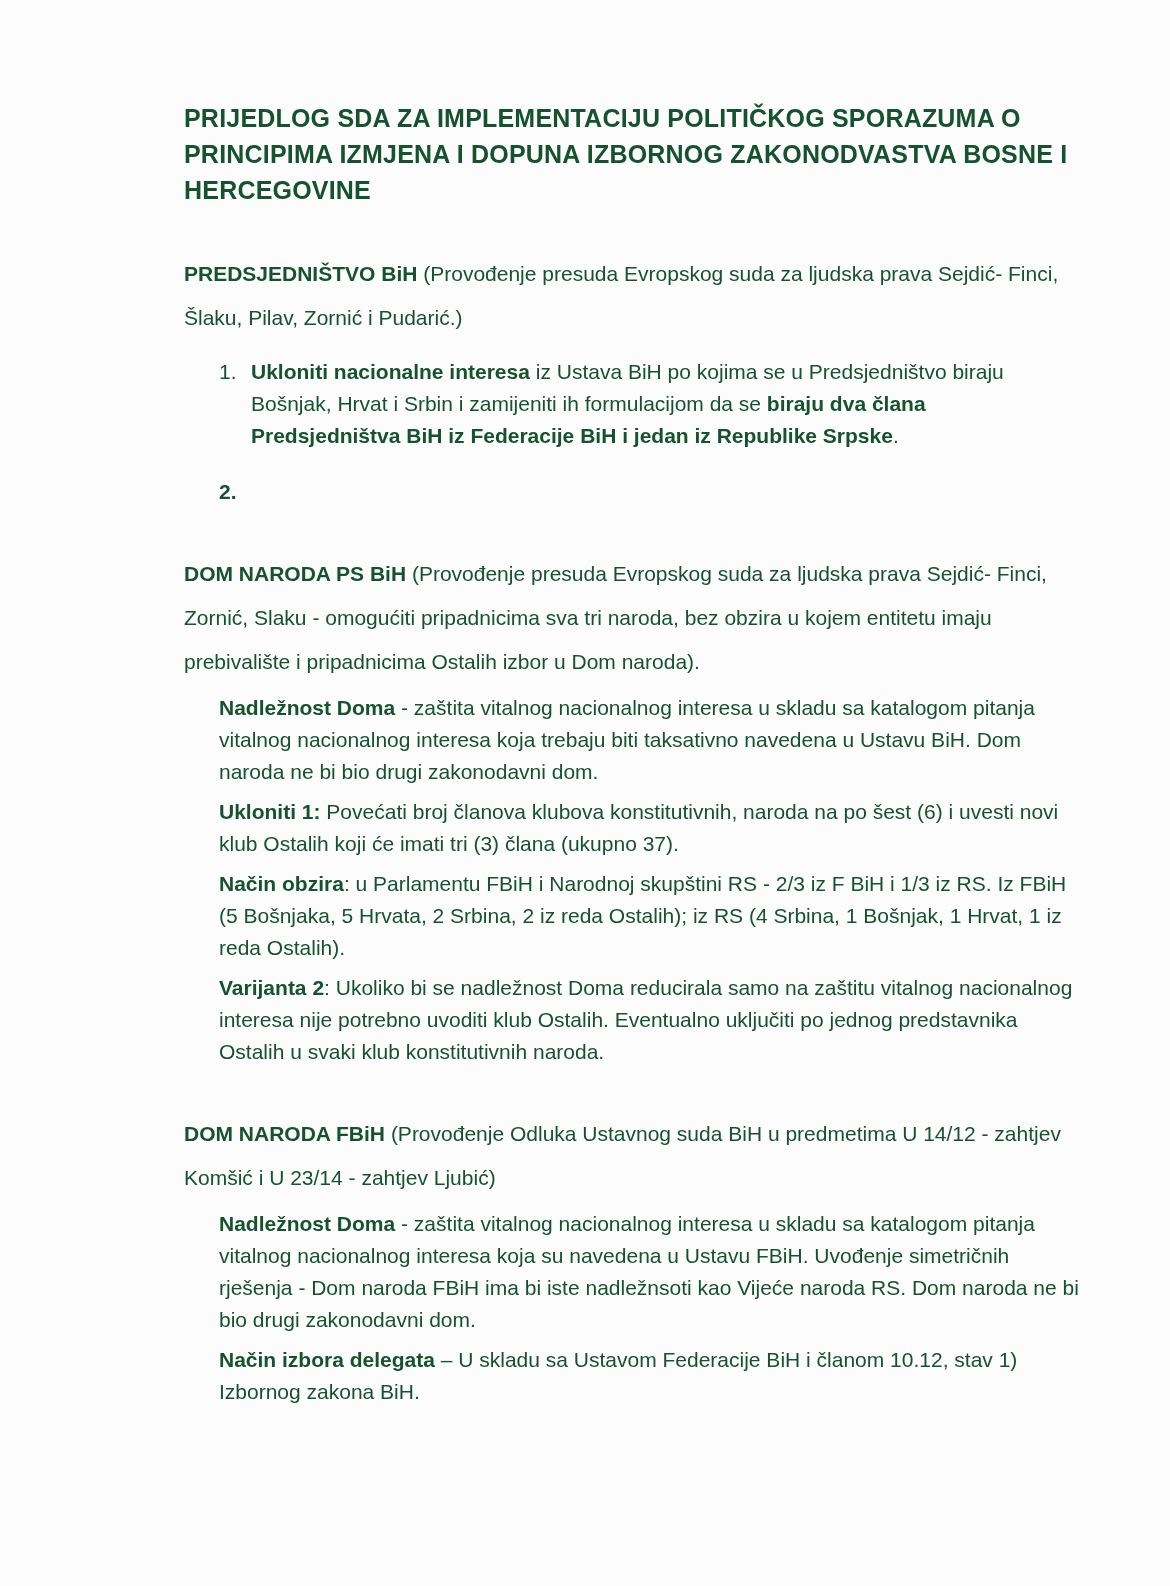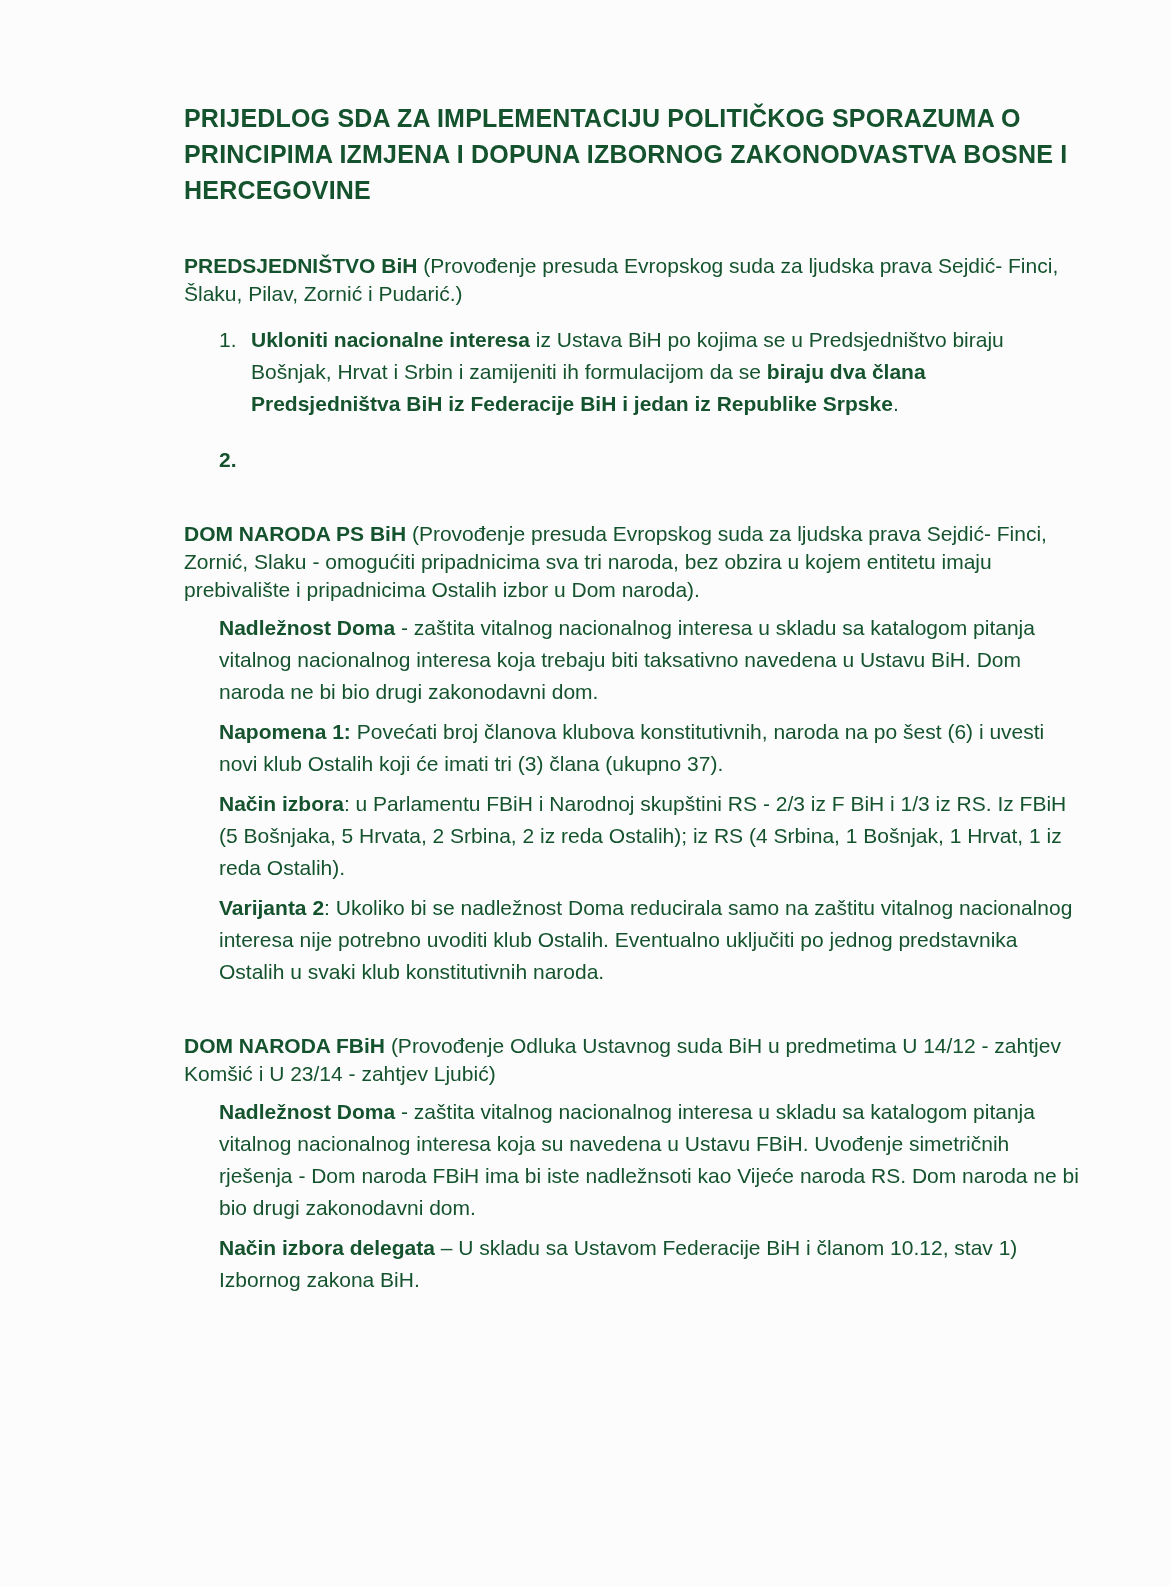--- a/index.html
+++ b/index.html
@@ -28,21 +28,21 @@
     width: 950px;
     font-size: 25px;
     line-height: 36px;
     font-weight: 700;
     letter-spacing: 0.2px;
   }
   .sec-head {
     margin: 44px 0 0 0;
     width: 900px;
     font-size: 21px;
-    line-height: 28px;
+    line-height: 44px;
     font-weight: 400;
   }
   .b { font-weight: 700; }
   .list-item {
     display: flex;
     margin-top: 16px;
     font-size: 21px;
     line-height: 32px;
   }
   .list-item.second { margin-top: 24px; }
@@ -74,22 +74,22 @@
       <div class="list-body"><span class="b">Ukloniti nacionalne interesa</span><span> iz Ustava BiH po kojima se u Predsjedništvo biraju Bošnjak, Hrvat i Srbin i zamijeniti ih formulacijom da se </span><span class="b">biraju dva člana Predsjedništva BiH iz Federacije BiH i jedan iz Republike Srpske</span><span>.</span></div>
     </div>
 
     <div class="list-item second">
       <span class="num b">2.</span>
     </div>
 
     <p class="sec-head"><span class="b">DOM NARODA PS BiH</span><span> (Provođenje presuda Evropskog suda za ljudska prava Sejdić- Finci, Zornić, Slaku - omogućiti pripadnicima sva tri naroda, bez obzira u kojem entitetu imaju prebivalište i pripadnicima Ostalih izbor u Dom naroda).</span></p>
 
     <p class="para"><span class="b">Nadležnost Doma</span><span> - zaštita vitalnog nacionalnog interesa u skladu sa katalogom pitanja vitalnog nacionalnog interesa koja trebaju biti taksativno navedena u Ustavu BiH. Dom naroda ne bi bio drugi zakonodavni dom.</span></p>
-    <p class="para"><span class="b">Napomena 1:</span><span> Povećati broj članova klubova konstitutivnih, naroda na po šest (6) i uvesti novi klub Ostalih koji će imati tri (3) člana (ukupno 37).</span></p>
-    <p class="para"><span class="b">Način izbora</span><span>: u Parlamentu FBiH i Narodnoj skupštini RS - 2/3 iz F BiH i 1/3 iz RS. Iz FBiH (5 Bošnjaka, 5 Hrvata, 2 Srbina, 2 iz reda Ostalih); iz RS (4 Srbina, 1 Bošnjak, 1 Hrvat, 1 iz reda Ostalih).</span></p>
+    <p class="para"><span class="b">Ukloniti 1:</span><span> Povećati broj članova klubova konstitutivnih, naroda na po šest (6) i uvesti novi klub Ostalih koji će imati tri (3) člana (ukupno 37).</span></p>
+    <p class="para"><span class="b">Način obzira</span><span>: u Parlamentu FBiH i Narodnoj skupštini RS - 2/3 iz F BiH i 1/3 iz RS. Iz FBiH (5 Bošnjaka, 5 Hrvata, 2 Srbina, 2 iz reda Ostalih); iz RS (4 Srbina, 1 Bošnjak, 1 Hrvat, 1 iz reda Ostalih).</span></p>
     <p class="para"><span class="b">Varijanta 2</span><span>: Ukoliko bi se nadležnost Doma reducirala samo na zaštitu vitalnog nacionalnog interesa nije potrebno uvoditi klub Ostalih. Eventualno uključiti po jednog predstavnika Ostalih u svaki klub konstitutivnih naroda.</span></p>
 
     <p class="sec-head"><span class="b">DOM NARODA FBiH</span><span> (Provođenje Odluka Ustavnog suda BiH u predmetima U 14/12 - zahtjev Komšić i U 23/14 - zahtjev Ljubić)</span></p>
 
     <p class="para"><span class="b">Nadležnost Doma</span><span> - zaštita vitalnog nacionalnog interesa u skladu sa katalogom pitanja vitalnog nacionalnog interesa koja su navedena u Ustavu FBiH. Uvođenje simetričnih rješenja - Dom naroda FBiH ima bi iste nadležnsoti kao Vijeće naroda RS. Dom naroda ne bi bio drugi zakonodavni dom.</span></p>
     <p class="para"><span class="b">Način izbora delegata</span><span> – U skladu sa Ustavom Federacije BiH i članom 10.12, stav 1) Izbornog zakona BiH.</span></p>
 
   </div>
 </div>
 

